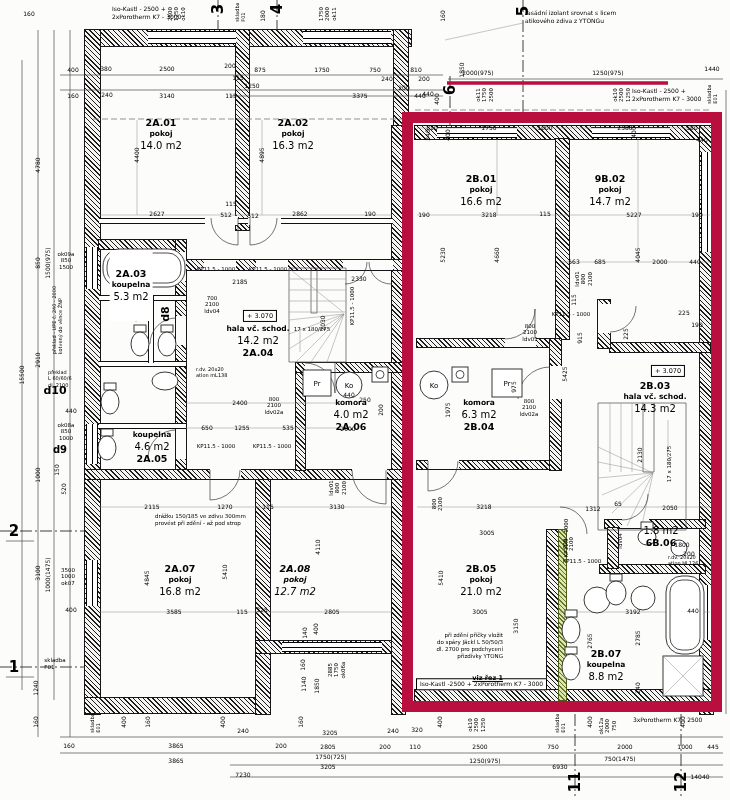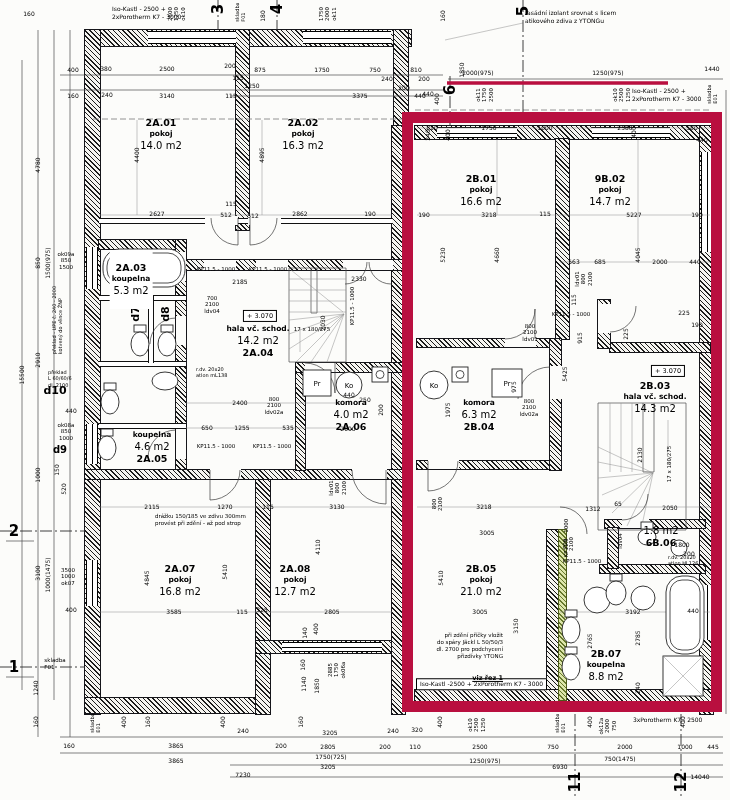--- a/index.html
+++ b/index.html
@@ -29,21 +29,21 @@
   .stack{position:absolute;font-size:5.5px;line-height:1.15;text-align:center;transform:translate(-50%,-50%);white-space:nowrap}
   .stack.r{transform:translate(-50%,-50%) rotate(-90deg)}
   .lbl{position:absolute;line-height:1.25;white-space:pre-line;transform:translate(-50%,-50%)}
   .lbl.r{transform:translate(-50%,-50%) rotate(-90deg)}
   .lbl.L{transform:translate(0,-50%);text-align:left}
   .lbl.R{transform:translate(-100%,-50%);text-align:right}
   .lbl.b{font-weight:bold}
   .lbl.u{text-decoration:underline}
   .lbl.x{border:1px solid #000;background:#fff;padding:1px 3px;white-space:nowrap}
   .room{position:absolute;transform:translate(-50%,0);text-align:center;line-height:1.3;z-index:6}
-  .room.bg{background:#fff;padding:12px 2px}
+  .room.bg{background:#fff;padding:18px 2px}
   .room .rid{font-weight:bold;font-size:9.5px}
   .room .rtype{font-weight:bold;font-size:7.5px}
   .room .rarea{font-size:10px}
   .gridnum{position:absolute;font-weight:bold;font-size:15px;transform:translate(-50%,-50%)}
   .gridnum.r{transform:translate(-50%,-50%) rotate(-90deg)}
   .title{position:absolute;left:472px;top:30px;font-size:40px;font-weight:bold;letter-spacing:1px;z-index:8}
   #red-outline{position:absolute;z-index:5}
   #walls-layer,#annot-layer{position:absolute;left:0;top:0;width:730px;height:800px}
   #annot-layer{z-index:7}
 </style>
@@ -546,21 +546,21 @@
       <div class="lbl r" style="left: 620px; top: 541px; font-size: 5.5px;">ldv04</div>
       <div class="lbl" style="left: 317px; top: 384px; font-size: 7px;">Pr</div>
       <div class="lbl" style="left: 349px; top: 386px; font-size: 7px;">Ko</div>
       <div class="lbl" style="left: 434px; top: 386px; font-size: 7px;">Ko</div>
       <div class="lbl" style="left: 507px; top: 384px; font-size: 7px;">Pr</div>
       <div class="room" style="left: 161px; top: 117px;">
         <div class="rid">2A.01</div>
         <div class="rtype">pokoj</div>
         <div class="rarea">14.0 m2</div>
       </div>
-      <div class="room" style="left: 303px; top: 117px;">
+      <div class="room" style="left: 293px; top: 117px;">
         <div class="rid">2A.02</div>
         <div class="rtype">pokoj</div>
         <div class="rarea">16.3 m2</div>
       </div>
       <div class="room bg" style="left: 131px; top: 250px;">
         <div class="rid">2A.03</div>
         <div class="rtype">koupelna</div>
         <div class="rarea">5.3 m2</div>
       </div>
       <div class="room" style="left: 258px; top: 324px;">
@@ -576,21 +576,21 @@
       <div class="room" style="left: 351px; top: 398px;">
         <div class="rtype">komora</div>
         <div class="rarea">4.0 m2</div>
         <div class="rid">2A.06</div>
       </div>
       <div class="room" style="left: 180px; top: 563px;">
         <div class="rid">2A.07</div>
         <div class="rtype">pokoj</div>
         <div class="rarea">16.8 m2</div>
       </div>
-      <div class="room" style="left: 295px; top: 563px;">
+      <div class="room" style="left: 295px; top: 563px; font-style: italic;">
         <div class="rid">2A.08</div>
         <div class="rtype">pokoj</div>
         <div class="rarea">12.7 m2</div>
       </div>
       <div class="room" style="left: 481px; top: 173px;">
         <div class="rid">2B.01</div>
         <div class="rtype">pokoj</div>
         <div class="rarea">16.6 m2</div>
       </div>
       <div class="room" style="left: 610px; top: 173px;">

